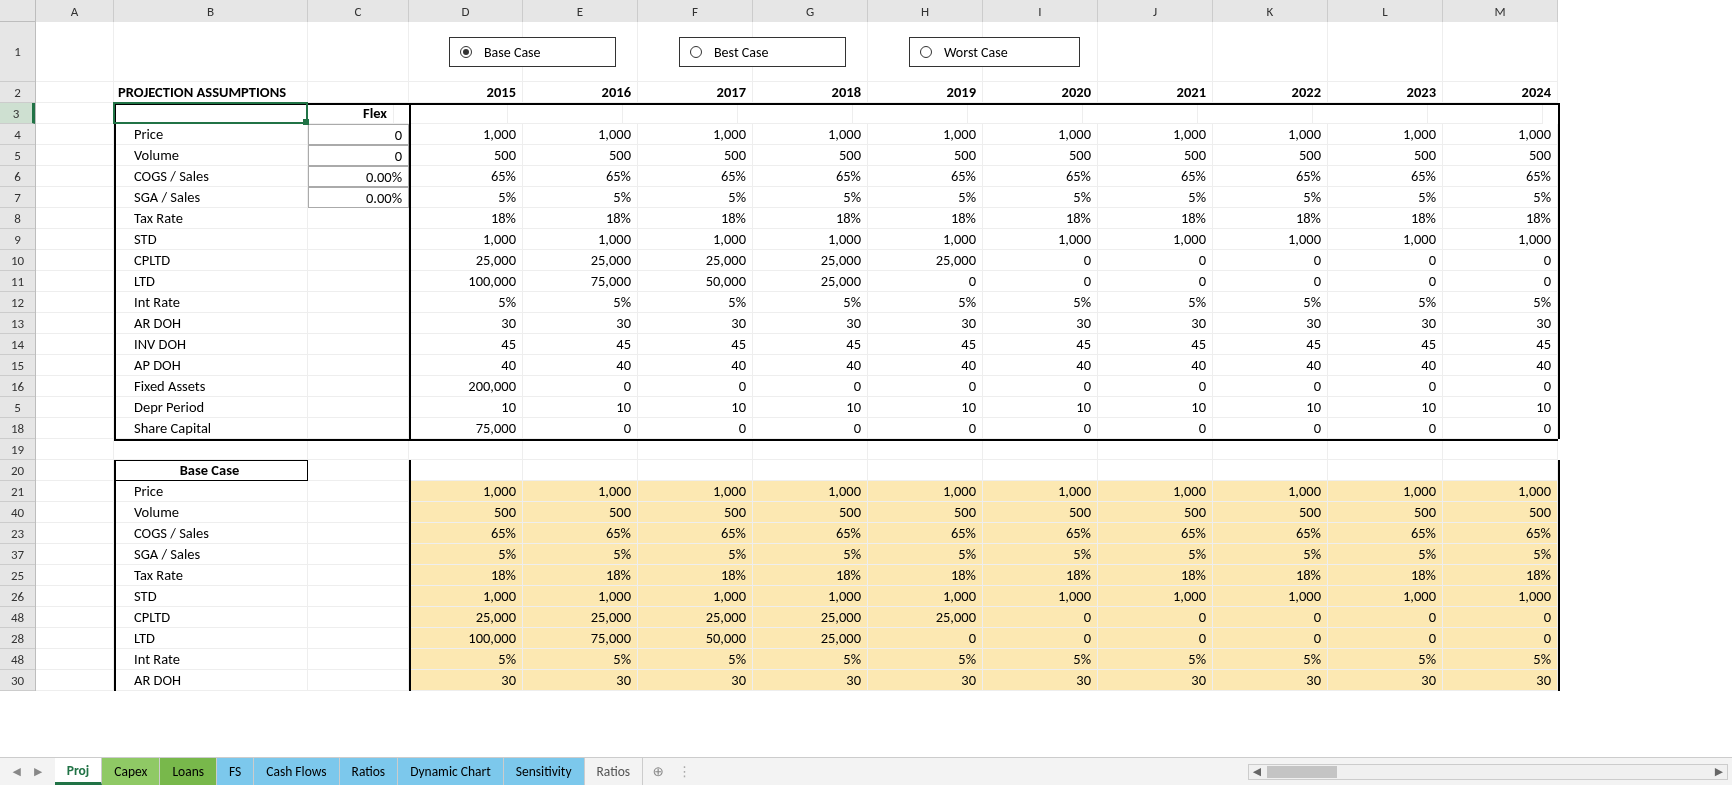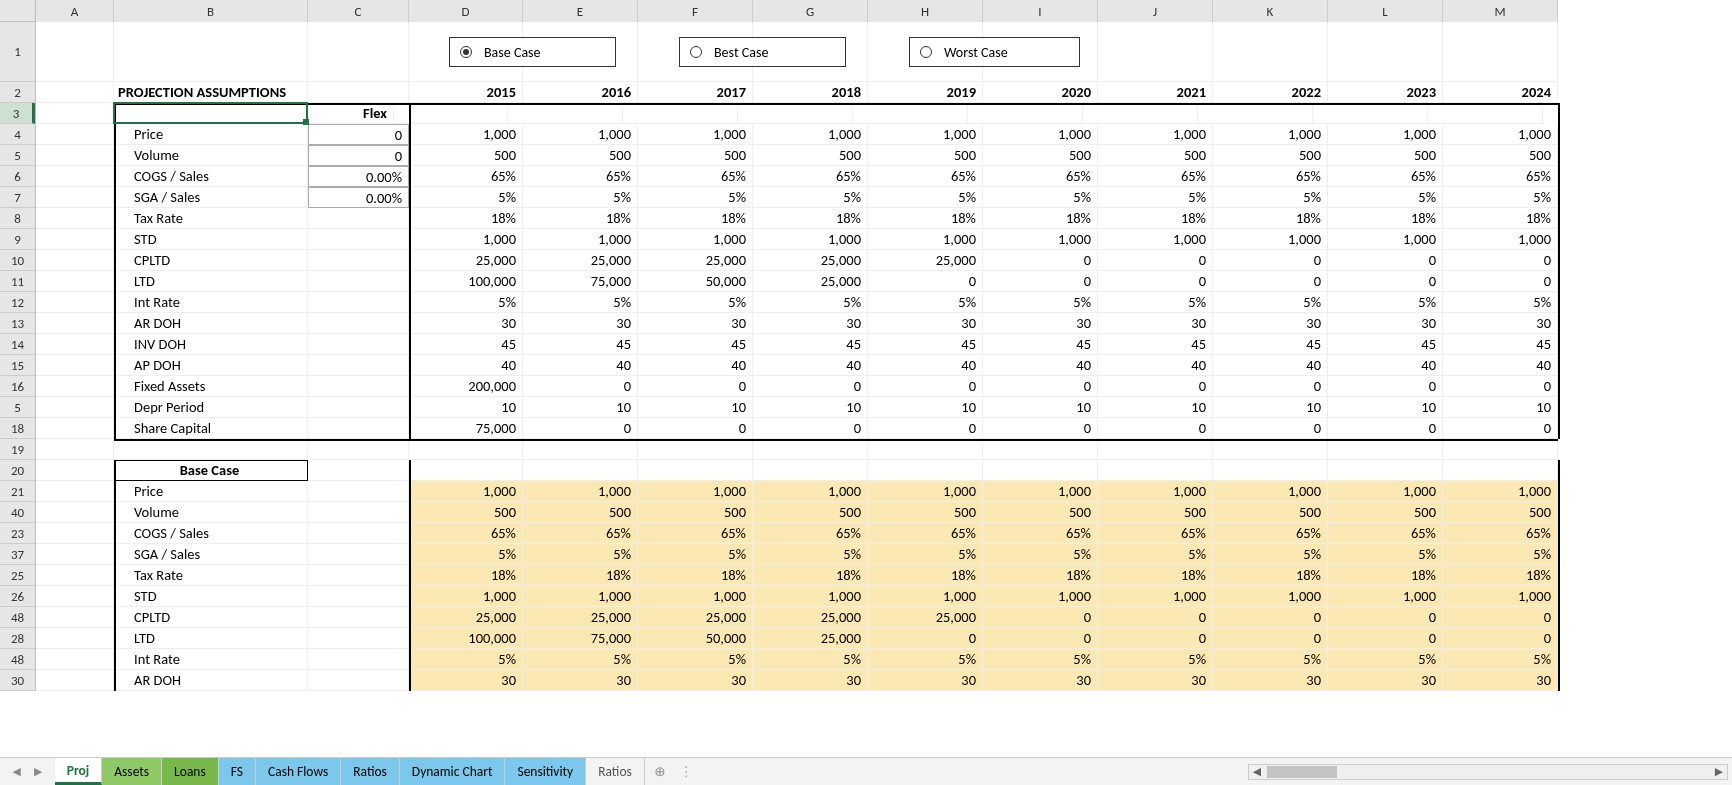--- a/index.html
+++ b/index.html
@@ -688,21 +688,21 @@
     <div class="fill-handle"></div>
   </div>
 
   <div class="tabbar">
     <div class="navbtns">
       <span>◄</span>
       <span>►</span>
     </div>
     <div id="tabs" style="display:flex;">
         <div class="tab active">Proj</div>
-        <div class="tab green">Assets</div>
+        <div class="tab green">Capex</div>
         <div class="tab green2">Loans</div>
         <div class="tab blue">FS</div>
         <div class="tab blue">Cash Flows</div>
         <div class="tab blue">Ratios</div>
         <div class="tab blue">Dynamic Chart</div>
         <div class="tab blue">Sensitivity</div>
         <div class="tab plain">Ratios</div>
       </div>
     <div class="tab-add">⊕</div>
     <div class="tab-drag">⋮</div>

